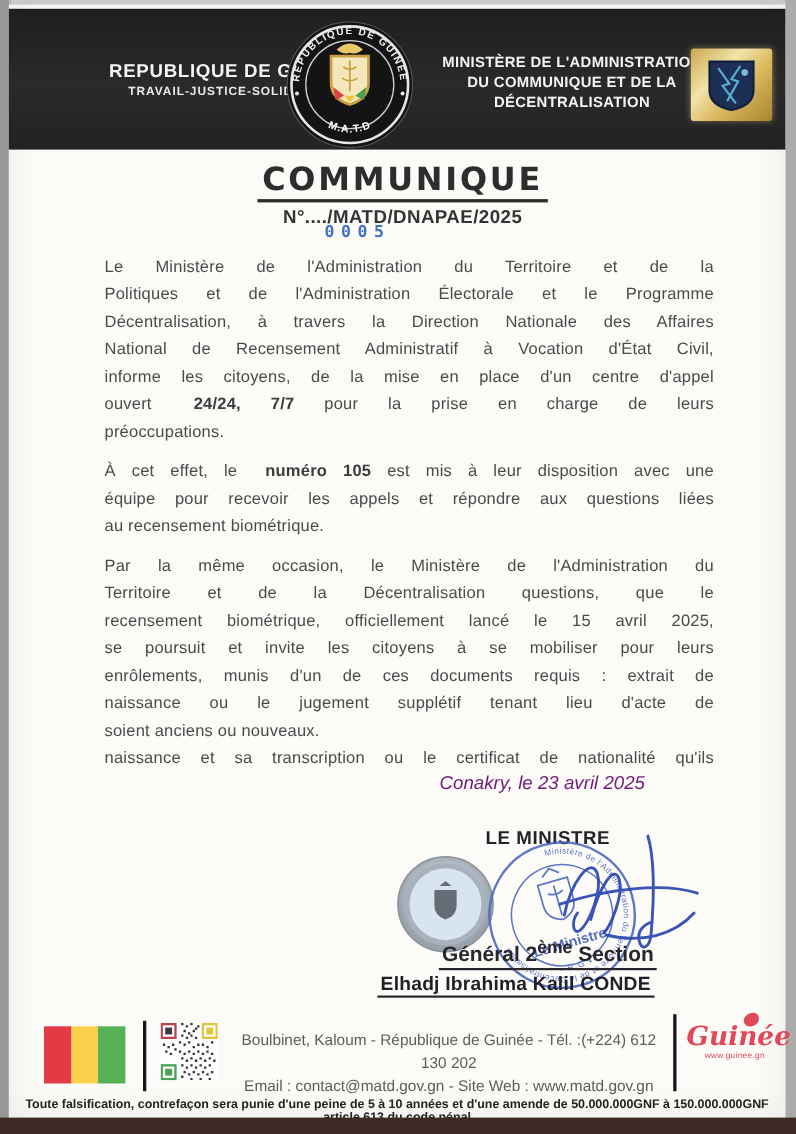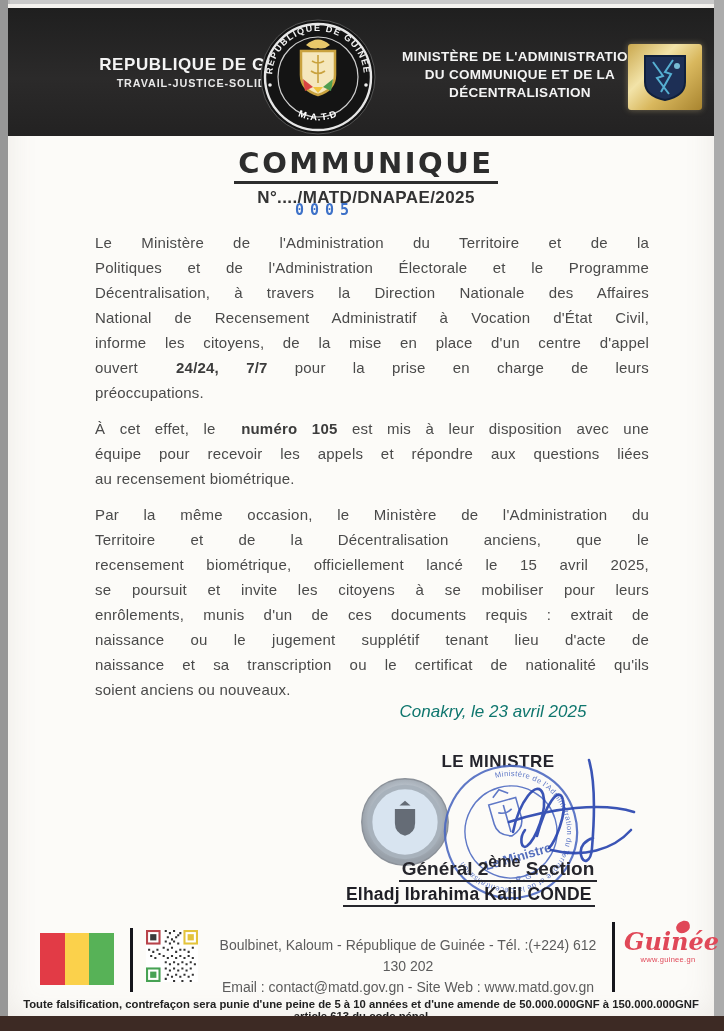--- a/index.html
+++ b/index.html
@@ -19,21 +19,21 @@
   .titleblock{position:absolute;left:0;top:142px;width:706px;text-align:center;padding-left:10px;box-sizing:border-box;}
   .heading{display:inline-block;font-family:"DejaVu Sans",sans-serif;font-size:29px;font-weight:bold;letter-spacing:2.5px;color:#2d2d2d;border-bottom:3.5px solid #2d2d2d;padding:0 4px 1px;}
   .ref{margin-top:4px;font-size:17px;font-weight:bold;color:#333;letter-spacing:.4px;}
   .stampnum{position:absolute;left:287px;top:197px;font-family:"DejaVu Sans Mono",monospace;font-size:15px;font-weight:bold;letter-spacing:6px;color:#3d71c8;}
   
   .bodytext{position:absolute;left:87px;top:226px;width:554px;color:#4a4a4a;font-size:15px;letter-spacing:.2px;}
   .para{margin:0 0 11px 0;}
   .line{line-height:25px;height:25px;overflow:hidden;text-align:justify;text-align-last:justify;}
   .line.last{text-align-last:left;}
   .line b{color:#3c3c3c;margin-left:11px;}
-  .dateline{position:absolute;left:330px;top:698px;width:310px;text-align:center;font-style:italic;font-size:17px;color:#0f766e;}
+  .dateline{position:absolute;left:330px;top:698px;width:310px;text-align:center;font-style:italic;font-size:17px;color:#701a75;}
   
   .sig{position:absolute;left:335px;top:748px;width:310px;height:170px;}
   .sig .role{position:absolute;left:0;top:0;width:100%;text-align:center;font-size:17px;font-weight:bold;letter-spacing:.5px;color:#23232b;}
   .seal{position:absolute;left:16px;top:24px;}
   .stamp{position:absolute;left:98px;top:10px;transform:rotate(-16deg);opacity:.88;}
   .signat{position:absolute;left:148px;top:0px;}
   .gen{position:absolute;left:0;top:102px;width:100%;text-align:center;font-size:19px;font-weight:bold;color:#26262c;}
   .gen .u, .name .u{border-bottom:2.5px solid #26262c;padding:0 3px 1px;}
   .gen sup{font-size:16px;position:relative;top:-1px;}
   .name{position:absolute;left:0;top:132px;width:100%;font-size:17.5px;font-weight:bold;letter-spacing:.2px;color:#1f1f26;}
@@ -120,27 +120,27 @@
         <div class="line"><span>ouvert </span><b>24/24, 7/7</b><span> pour la prise en charge de leurs</span></div>
         <div class="line last">préoccupations.</div>
       </div>
       <div class="para">
         <div class="line"><span>À cet effet, le </span><b>numéro 105</b><span> est mis à leur disposition avec une</span></div>
         <div class="line">équipe pour recevoir les appels et répondre aux questions liées</div>
         <div class="line last">au recensement biométrique.</div>
       </div>
       <div class="para">
         <div class="line">Par la même occasion, le Ministère de l'Administration du</div>
-        <div class="line">Territoire et de la Décentralisation anciens, que le</div>
+        <div class="line">Territoire et de la Décentralisation questions, que le</div>
         <div class="line">recensement biométrique, officiellement lancé le 15 avril 2025,</div>
         <div class="line">se poursuit et invite les citoyens à se mobiliser pour leurs</div>
         <div class="line">enrôlements, munis d'un de ces documents requis : extrait de</div>
         <div class="line">naissance ou le jugement supplétif tenant lieu d'acte de</div>
+        <div class="line last">soient anciens ou nouveaux.</div>
         <div class="line">naissance et sa transcription ou le certificat de nationalité qu'ils</div>
-        <div class="line last">soient anciens ou nouveaux.</div>
       </div>
     </div>
 
     <div class="dateline">Conakry, le 23 avril 2025</div>
 
     <div class="sig">
       <div class="role">LE MINISTRE</div>
 
       <svg class="seal" width="92" height="92" viewBox="0 0 100 100">
         <defs>

